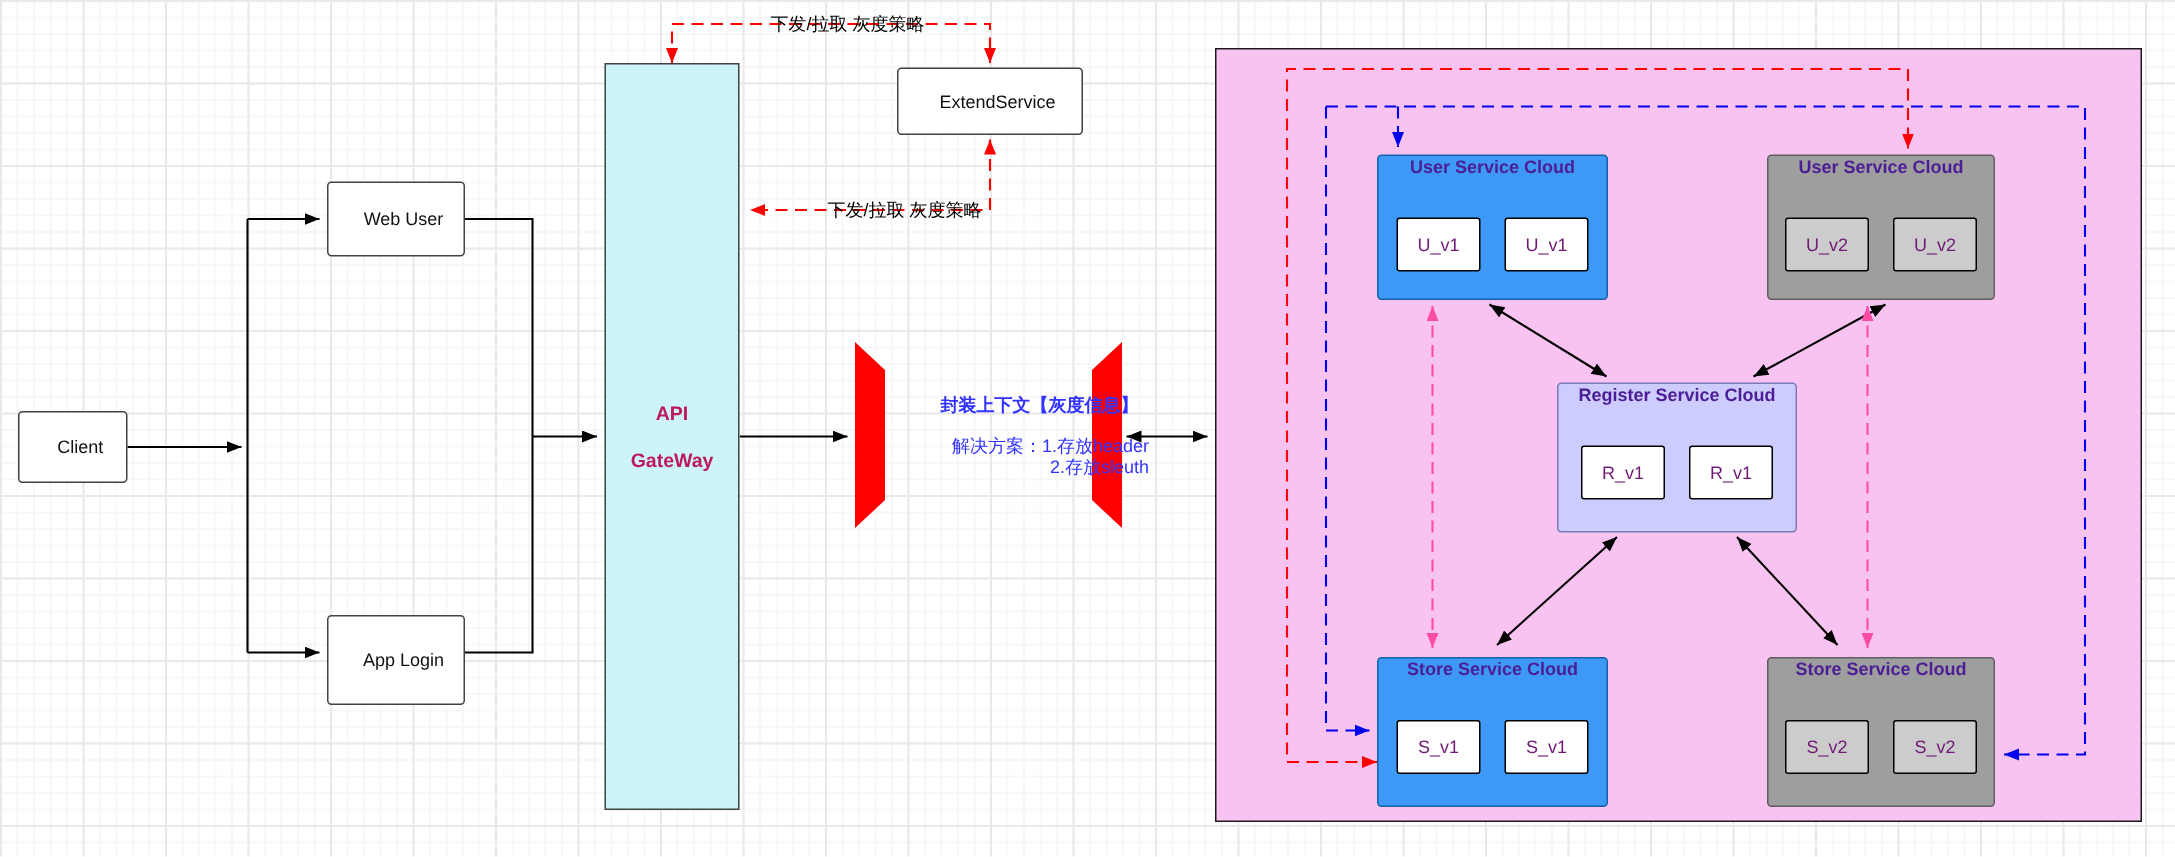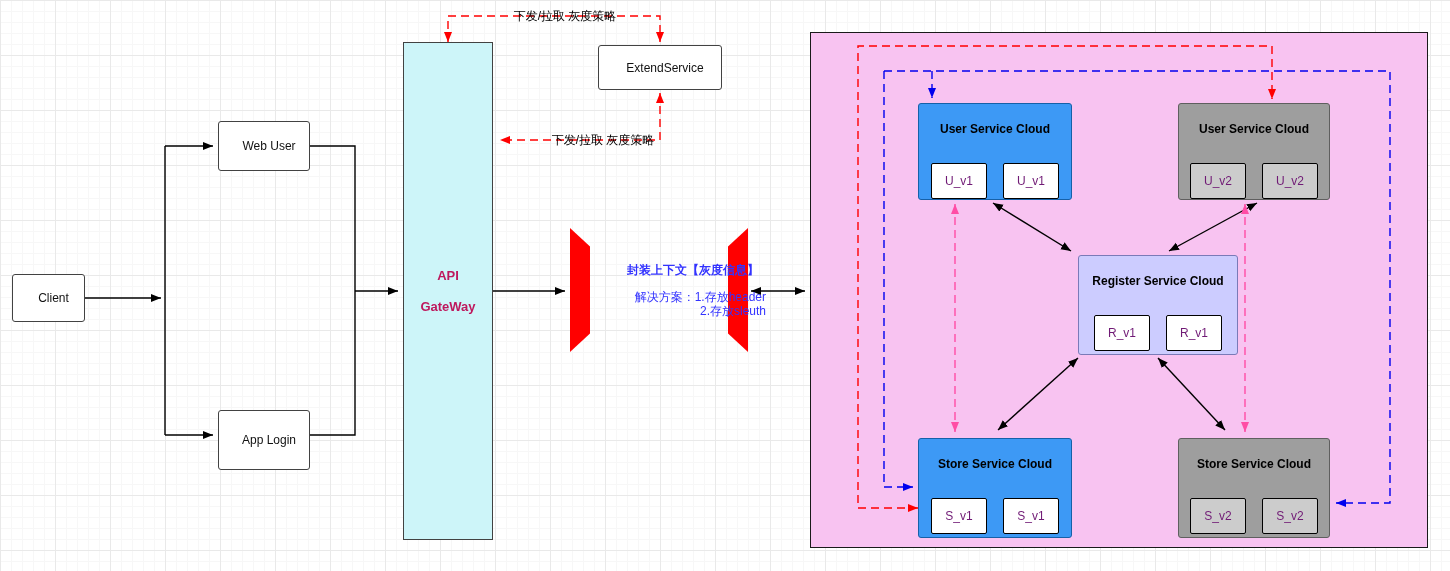--- a/index.html
+++ b/index.html
@@ -43,21 +43,21 @@
   .pink-box {
     position: absolute; z-index: 1;
     background: var(--container-fill, #f8c3f1);
     border: 1px solid #1a1a1a;
   }
 
   .cloud { position: absolute; z-index: 3; border-radius: 3px; font-size: 12px; }
   .cloud.blue   { background: var(--cloud-blue, #3d99f5);   border: 1px solid #1660a8; }
   .cloud.gray   { background: var(--cloud-gray, #9e9e9e);   border: 1px solid #5f5f5f; }
   .cloud.purple { background: var(--register-fill, #ccccff); border: 1px solid #7a7ab8; }
-  .cloud-title { text-align: center; font-weight: bold; color: #000000; padding-top: 18px; }
+  .cloud-title { text-align: center; font-weight: bold; color: #4c1d95; padding-top: 0; }
   .cloud-boxes { display: flex; justify-content: center; gap: 16px; margin-top: 27px; }
   .vbox {
     width: 56px; height: 36px; background: #ffffff; border: 1px solid #000000; border-radius: 2px;
     display: flex; align-items: center; justify-content: center; color: #701a75;
   }
   .cloud.gray .vbox { background: var(--box-gray-fill, #cccccc); }
 
   .bracket { position: absolute; z-index: 3; background: var(--edge-red, #ff0000); }
   .bracket.left  { clip-path: polygon(0 0, 100% 15%, 100% 85%, 0 100%); }
   .bracket.right { clip-path: polygon(100% 0, 0 15%, 0 85%, 100% 100%); }
@@ -153,21 +153,21 @@
   </div>
 
   <div class="cloud gray" style="left:1178px; top:103px; width:152px; height:97px;">
     <div class="cloud-title">User Service Cloud</div>
     <div class="cloud-boxes">
       <div class="vbox">U_v2</div>
       <div class="vbox">U_v2</div>
     </div>
   </div>
 
-  <div class="cloud purple" style="left:1038px; top:255px; width:160px; height:100px;margin-left:40px;">
+  <div class="cloud purple" style="left:1038px; top:255px; width:160px; height:100px;">
     <div class="cloud-title">Register Service Cloud</div>
     <div class="cloud-boxes">
       <div class="vbox">R_v1</div>
       <div class="vbox">R_v1</div>
     </div>
   </div>
 
   <div class="cloud blue" style="left:918px; top:438px; width:154px; height:100px;">
     <div class="cloud-title">Store Service Cloud</div>
     <div class="cloud-boxes">

